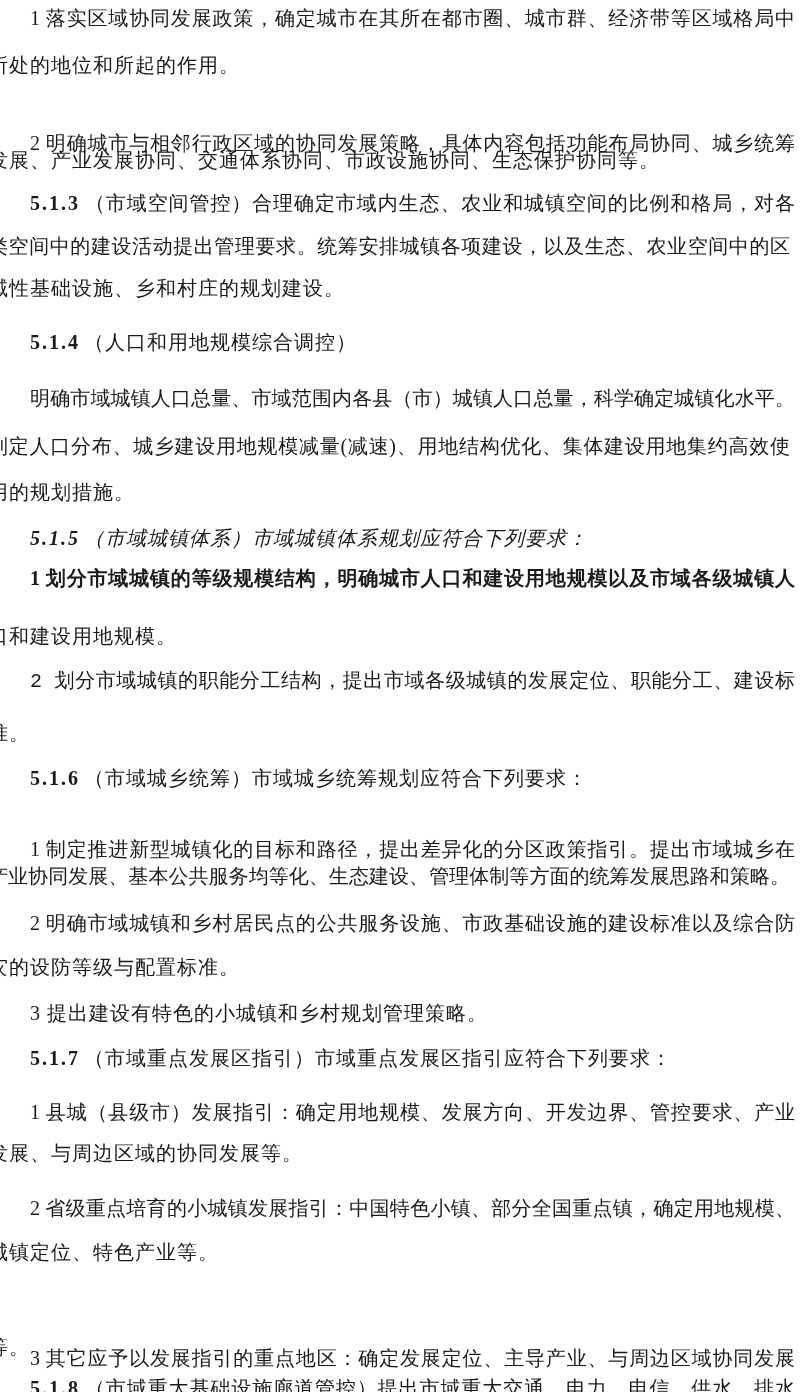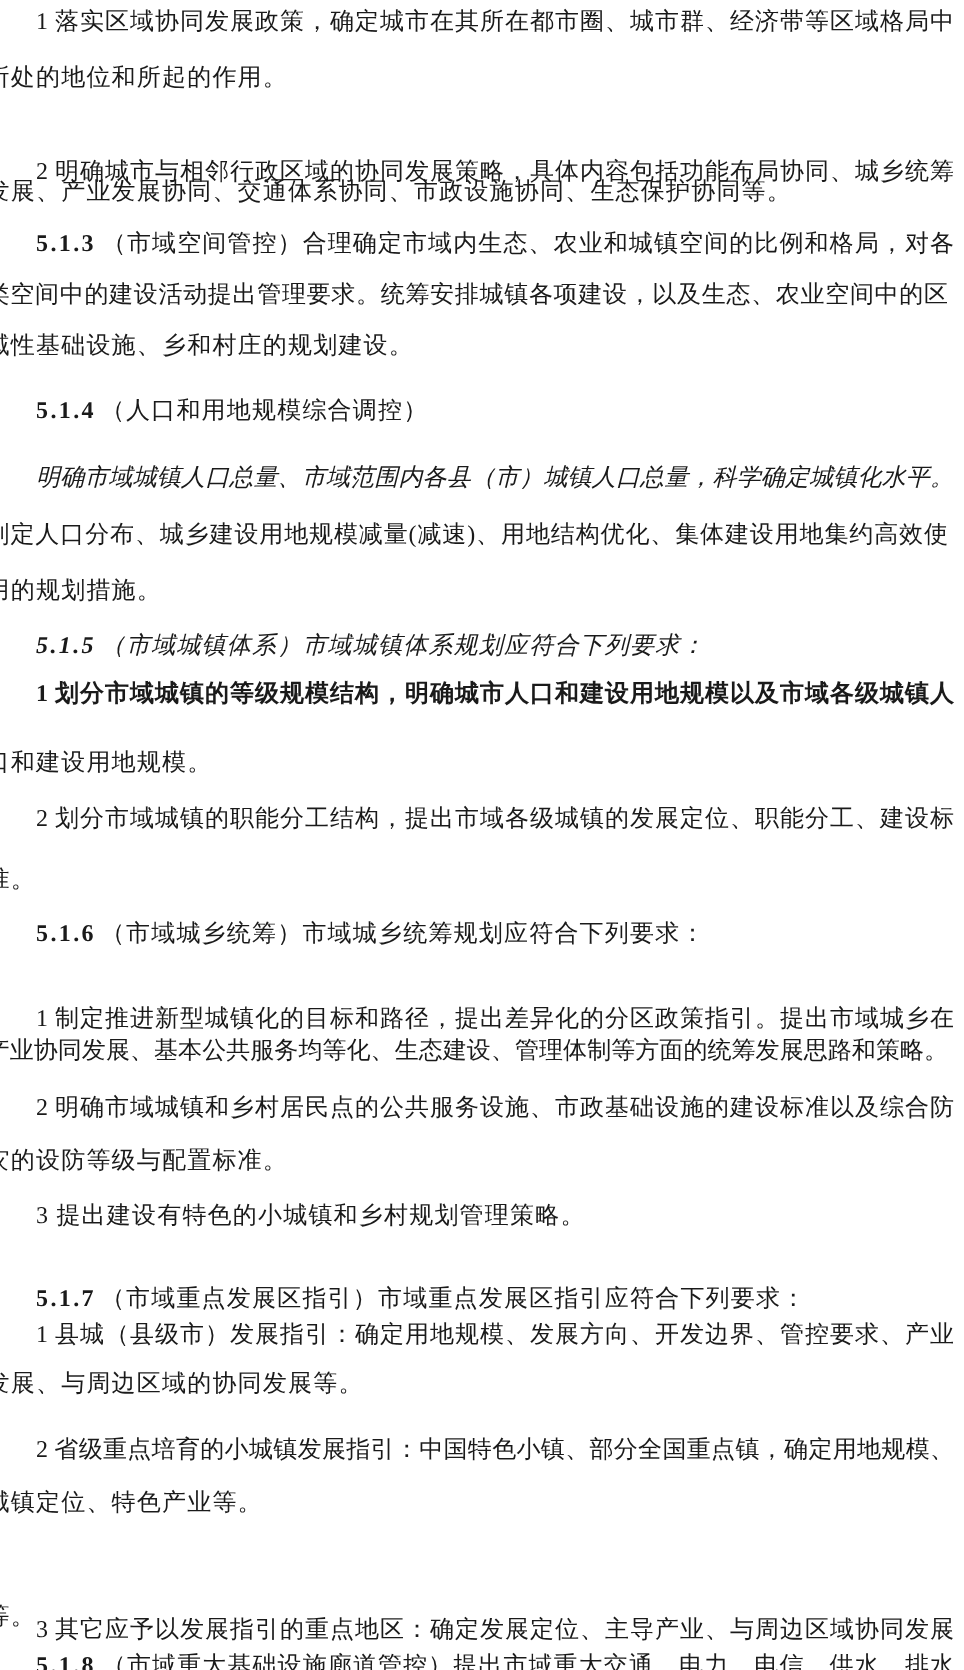--- a/index.html
+++ b/index.html
@@ -56,35 +56,35 @@
 <div class="page">
   <div id="doc">
       <div class="line indent fill" style="top: 3px;"><span>1 落实区域协同发展政策，确定城市在其所在都市圈、城市群、经济带等区域格局中</span></div>
       <div class="line flush" style="top: 50px;"><span>所处的地位和所起的作用。</span></div>
       <div class="line indent fill" style="top: 98px; margin-top: 30px;"><span>2 明确城市与相邻行政区域的协同发展策略，具体内容包括功能布局协同、城乡统筹</span></div>
       <div class="line flush" style="top: 145px;"><span>发展、产业发展协同、交通体系协同、市政设施协同、生态保护协同等。</span></div>
       <div class="line indent fill" style="top: 188px;"><span class="clause-num">5.1.3</span><span>（市域空间管控）合理确定市域内生态、农业和城镇空间的比例和格局，对各</span></div>
       <div class="line flush fill" style="top: 231px;"><span>类空间中的建设活动提出管理要求。统筹安排城镇各项建设，以及生态、农业空间中的区</span></div>
       <div class="line flush" style="top: 273px;"><span>域性基础设施、乡和村庄的规划建设。</span></div>
       <div class="line indent" style="top: 327px;"><span class="clause-num">5.1.4</span><span>（人口和用地规模综合调控）</span></div>
-      <div class="line indent fill" style="top: 383px; font-style: italic;"><span>明确市域城镇人口总量、市域范围内各县（市）城镇人口总量，科学确定城镇化水平。</span></div>
+      <div class="line indent fill" style="top: 383px;"><span>明确市域城镇人口总量、市域范围内各县（市）城镇人口总量，科学确定城镇化水平。</span></div>
       <div class="line flush fill" style="top: 431px;"><span>制定人口分布、城乡建设用地规模减量(减速)、用地结构优化、集体建设用地集约高效使</span></div>
       <div class="line flush" style="top: 477px;"><span>用的规划措施。</span></div>
       <div class="line indent" style="top: 523px; font-style: italic;"><span class="clause-num">5.1.5</span><span>（市域城镇体系）市域城镇体系规划应符合下列要求：</span></div>
       <div class="line indent fill" style="top: 563px; font-weight: bold;"><span>1 划分市域城镇的等级规模结构，明确城市人口和建设用地规模以及市域各级城镇人</span></div>
       <div class="line flush" style="top: 621px;"><span>口和建设用地规模。</span></div>
-      <div class="line indent fill" style="top: 667px;"><span>2 划分市域城镇的职能分工结构，提出市域各级城镇的发展定位、职能分工、建设标</span></div>
+      <div class="line indent fill" style="top: 667px; font-family: Liberation Mono, monospace;"><span>2 划分市域城镇的职能分工结构，提出市域各级城镇的发展定位、职能分工、建设标</span></div>
       <div class="line flush" style="top: 718px;"><span>准。</span></div>
       <div class="line indent" style="top: 763px;"><span class="clause-num">5.1.6</span><span>（市域城乡统筹）市域城乡统筹规划应符合下列要求：</span></div>
       <div class="line indent fill" style="top: 834px;"><span>1 制定推进新型城镇化的目标和路径，提出差异化的分区政策指引。提出市域城乡在</span></div>
       <div class="line flush fill" style="top: 861px;"><span>产业协同发展、基本公共服务均等化、生态建设、管理体制等方面的统筹发展思路和策略。</span></div>
       <div class="line indent fill" style="top: 908px;"><span>2 明确市域城镇和乡村居民点的公共服务设施、市政基础设施的建设标准以及综合防</span></div>
       <div class="line flush" style="top: 952px;"><span>灾的设防等级与配置标准。</span></div>
       <div class="line indent" style="top: 998px;"><span>3 提出建设有特色的小城镇和乡村规划管理策略。</span></div>
-      <div class="line indent" style="top: 1043px; margin-top: 24px;"><span class="clause-num">5.1.7</span><span>（市域重点发展区指引）市域重点发展区指引应符合下列要求：</span></div>
+      <div class="line indent" style="top: 1043px;"><span class="clause-num">5.1.7</span><span>（市域重点发展区指引）市域重点发展区指引应符合下列要求：</span></div>
       <div class="line indent fill" style="top: 1097px;"><span>1 县城（县级市）发展指引：确定用地规模、发展方向、开发边界、管控要求、产业</span></div>
       <div class="line flush" style="top: 1138px;"><span>发展、与周边区域的协同发展等。</span></div>
       <div class="line indent fill" style="top: 1193px;"><span>2 省级重点培育的小城镇发展指引：中国特色小镇、部分全国重点镇，确定用地规模、</span></div>
       <div class="line flush" style="top: 1237px;"><span>城镇定位、特色产业等。</span></div>
       <div class="line indent fill" style="top: 1343px;"><span>3 其它应予以发展指引的重点地区：确定发展定位、主导产业、与周边区域协同发展</span></div>
       <div class="line flush" style="top: 1332px;"><span>等。</span></div>
       <div class="line indent fill" style="top: 1373px;"><span class="clause-num">5.1.8</span><span>（市域重大基础设施廊道管控）提出市域重大交通、电力、电信、供水、排水</span></div>
     </div>
 </div>
 

